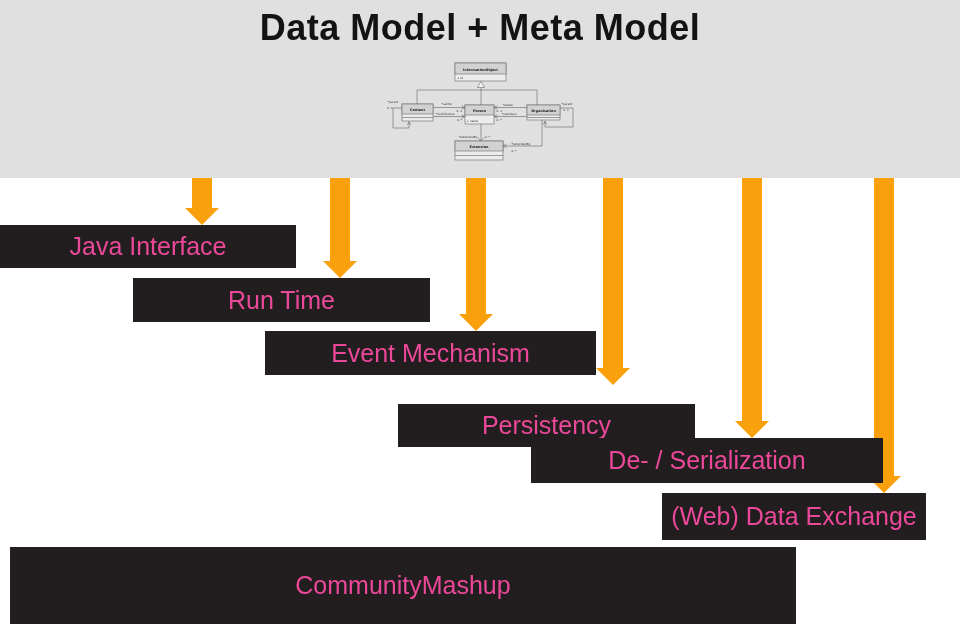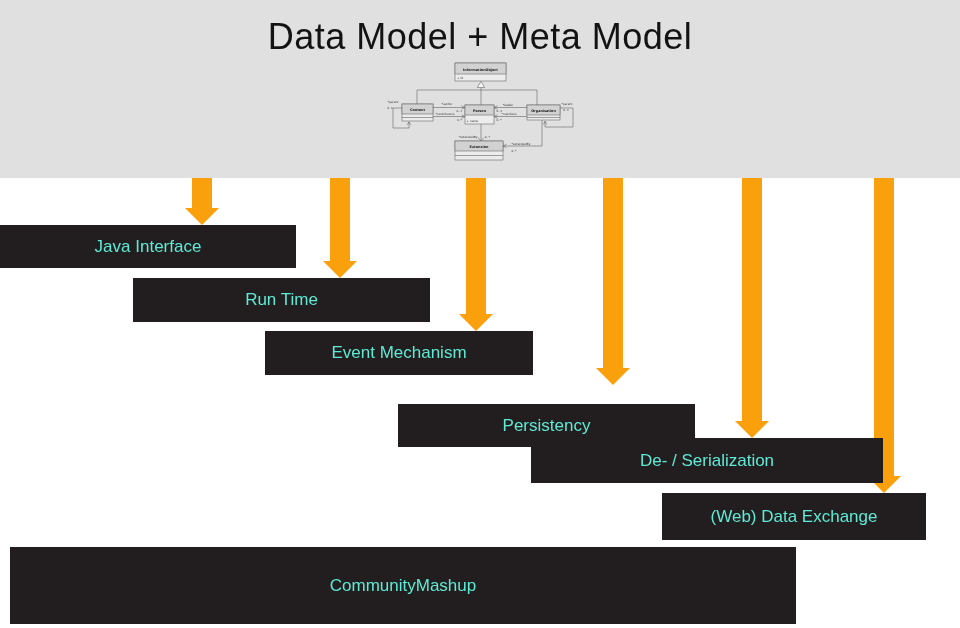--- a/index.html
+++ b/index.html
@@ -2,34 +2,34 @@
 <html><head>
 <meta charset="utf-8">
 <style>
   html,body { margin:0; padding:0; }
   body {
     width:960px; height:628px; position:relative; overflow:hidden;
     background:#ffffff; font-family:"Liberation Sans", sans-serif;
   }
   .band { position:absolute; left:0; top:0; width:960px; height:178px; background:#e0e0e0; }
   .slide-title {
-    position:absolute; left:0; top:16px; width:960px; text-align:center;
-    font-size:36px; color:#131313; letter-spacing:.5px; white-space:nowrap;
+    position:absolute; left:0; top:7px; width:960px; text-align:center;
+    font-size:36px; color:#131313; letter-spacing:.5px; white-space:nowrap;font-weight:bold;
   }
   .uml { position:absolute; left:385px; top:58px; width:200px; height:112px; }
   .uml-box   { fill:#ececec; stroke:#6a6a6a; stroke-width:.6; }
   .uml-head  { fill:#d2d2d2; stroke:#6a6a6a; stroke-width:.6; }
   .uml-line  { stroke:#5a5a5a; stroke-width:.55; fill:none; }
   .uml-open  { fill:#f4f4f4; stroke:#5a5a5a; stroke-width:.55; }
   .uml-name  { font:bold 3.4px "DejaVu Sans", sans-serif; fill:#191919; text-anchor:middle; }
   .uml-attr  { font:2.9px "DejaVu Sans", sans-serif; fill:#222; }
   .uml-lbl   { font:2.9px "DejaVu Sans", sans-serif; fill:#333; }
   .mid { text-anchor:middle; } .end { text-anchor:end; }
   .bar {
-    position:absolute; background:#221e1f; color:#5eead4; font-size:17px;
+    position:absolute; background:#221e1f; color:#ec4899; font-size:25px;
     display:flex; align-items:center; justify-content:center; white-space:nowrap;
   }
   .tail { position:absolute; width:20px; background:#f9a00c; }
   .head { position:absolute; width:0; height:0;
     border-left:17px solid transparent; border-right:17px solid transparent;
     border-top:17px solid #f9a00c; }
 </style>
 </head>
 <body>
 
@@ -152,21 +152,21 @@
   <div class="tail" style="left:874px;top:178px;height:298px"></div>
   <div class="head" style="left:867px;top:476px"></div>
 </div>
 
 <div class="bar" style="left:0;top:225px;width:296px;height:43px">
   <span>Java Interface</span>
 </div>
 <div class="bar" style="left:133px;top:278px;width:297px;height:44px">
   <span>Run Time</span>
 </div>
-<div class="bar" style="left:265px;top:331px;width:268px;height:44px">
+<div class="bar" style="left:265px;top:331px;width:331px;height:44px">
   <span>Event Mechanism</span>
 </div>
 <div class="bar" style="left:398px;top:404px;width:297px;height:43px">
   <span>Persistency</span>
 </div>
 <div class="bar" style="left:531px;top:438px;width:352px;height:45px">
   <span>De- / Serialization</span>
 </div>
 <div class="bar" style="left:662px;top:493px;width:264px;height:47px">
   <span>(Web) Data Exchange</span>

